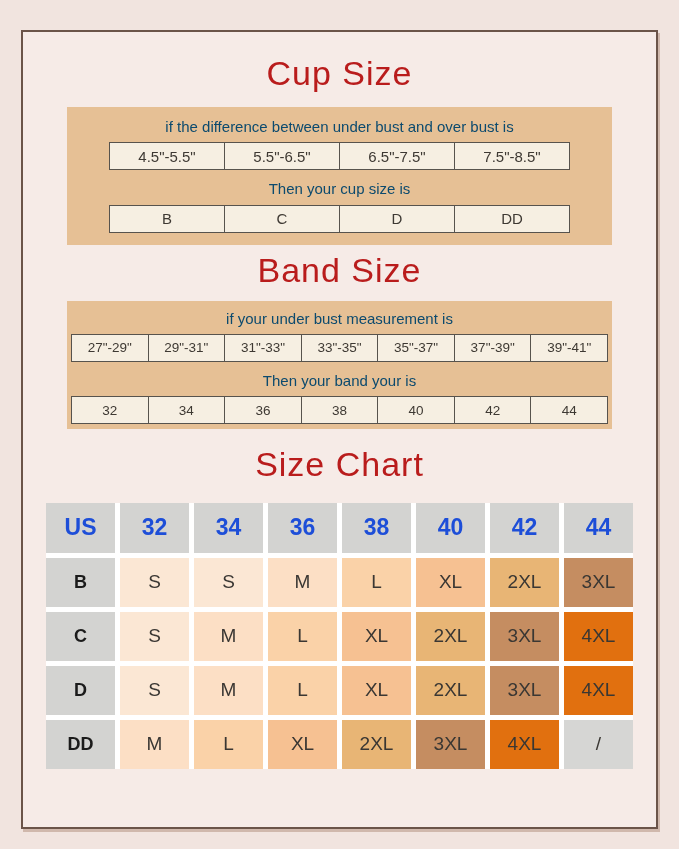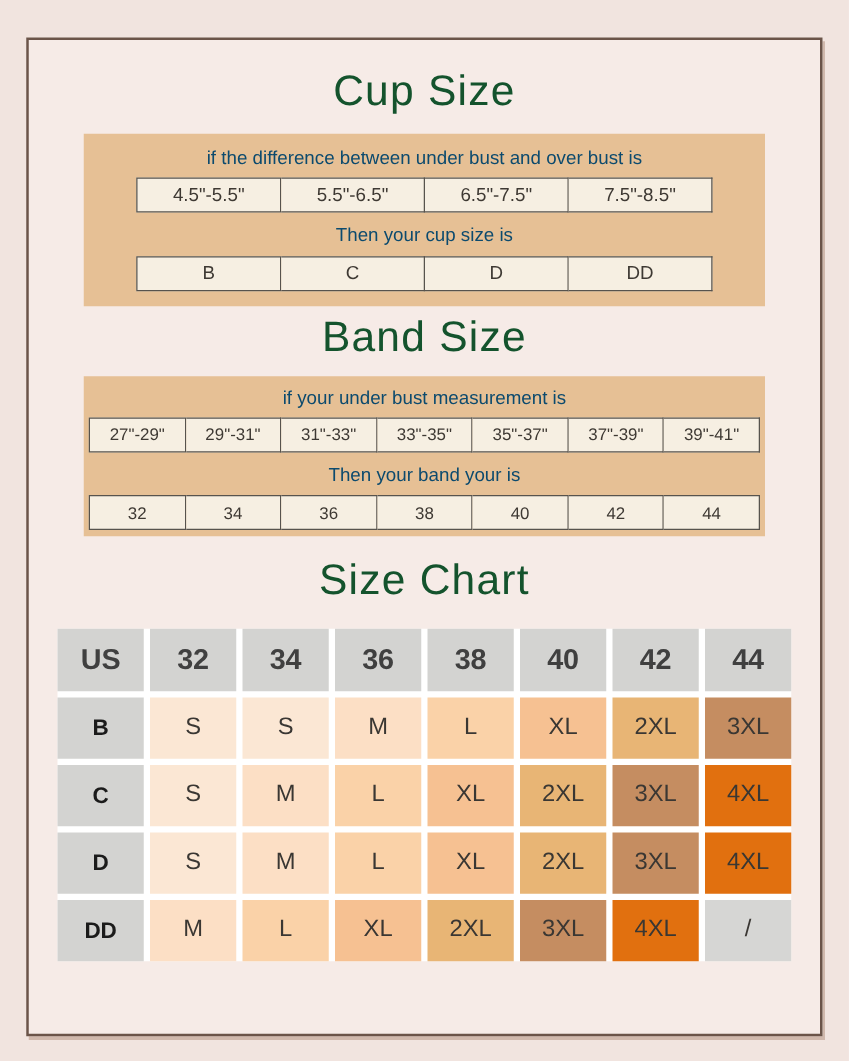--- a/index.html
+++ b/index.html
@@ -9,21 +9,21 @@
     font-family:"Liberation Sans", sans-serif;
   }
   .frame{
     position:absolute;left:21px;top:30px;width:637px;height:799px;
     box-sizing:border-box;border:2px solid #6b5449;background:#f6ebe7;
     box-shadow:2px 3px 0 rgba(160,118,96,.4);
     padding-top:20px;
   }
   h1{
     margin:0;text-align:center;font-size:34px;font-weight:300;
-    letter-spacing:1px;color:#14532d;line-height:1.25;
+    letter-spacing:1px;color:#b91c1c;line-height:1.25;
   }
   .panel{
     margin:0 44px;background:#e6c095;box-sizing:border-box;
   }
   .panel.cup{margin-top:12px;padding:10px 42px 12px;}
   .panel.band{margin-top:10px;padding:8px 4px 5px;}
   .pcaption{
     text-align:center;font-size:15px;color:#0c4a6e;line-height:1.3;
   }
   .pcaption.mid{margin-top:9px;}
@@ -43,21 +43,21 @@
   h1.size-title{margin-top:14px;}
   .sizetable{
     margin:17px 0 0 23px;width:587px;
     display:grid;grid-template-columns:repeat(8,1fr);
     grid-template-rows:50px repeat(4,49px);
     gap:5px;background:#ffffff;
   }
   .sc-cell{
     display:flex;align-items:center;justify-content:center;
   }
-  .sc-head{background:#d3d3d1;font-weight:bold;font-size:23px;color:#404040;}
+  .sc-head{background:#d3d3d1;font-weight:bold;font-size:23px;color:#1d4ed8;}
   .sc-label{background:#d3d3d1;font-weight:bold;font-size:18px;color:#1b1b1b;}
   .sc-val{font-size:19px;color:#3a3733;}
 </style>
 </head>
 <body>
 
 <div class="frame">
 
   <h1>Cup Size</h1>
 

